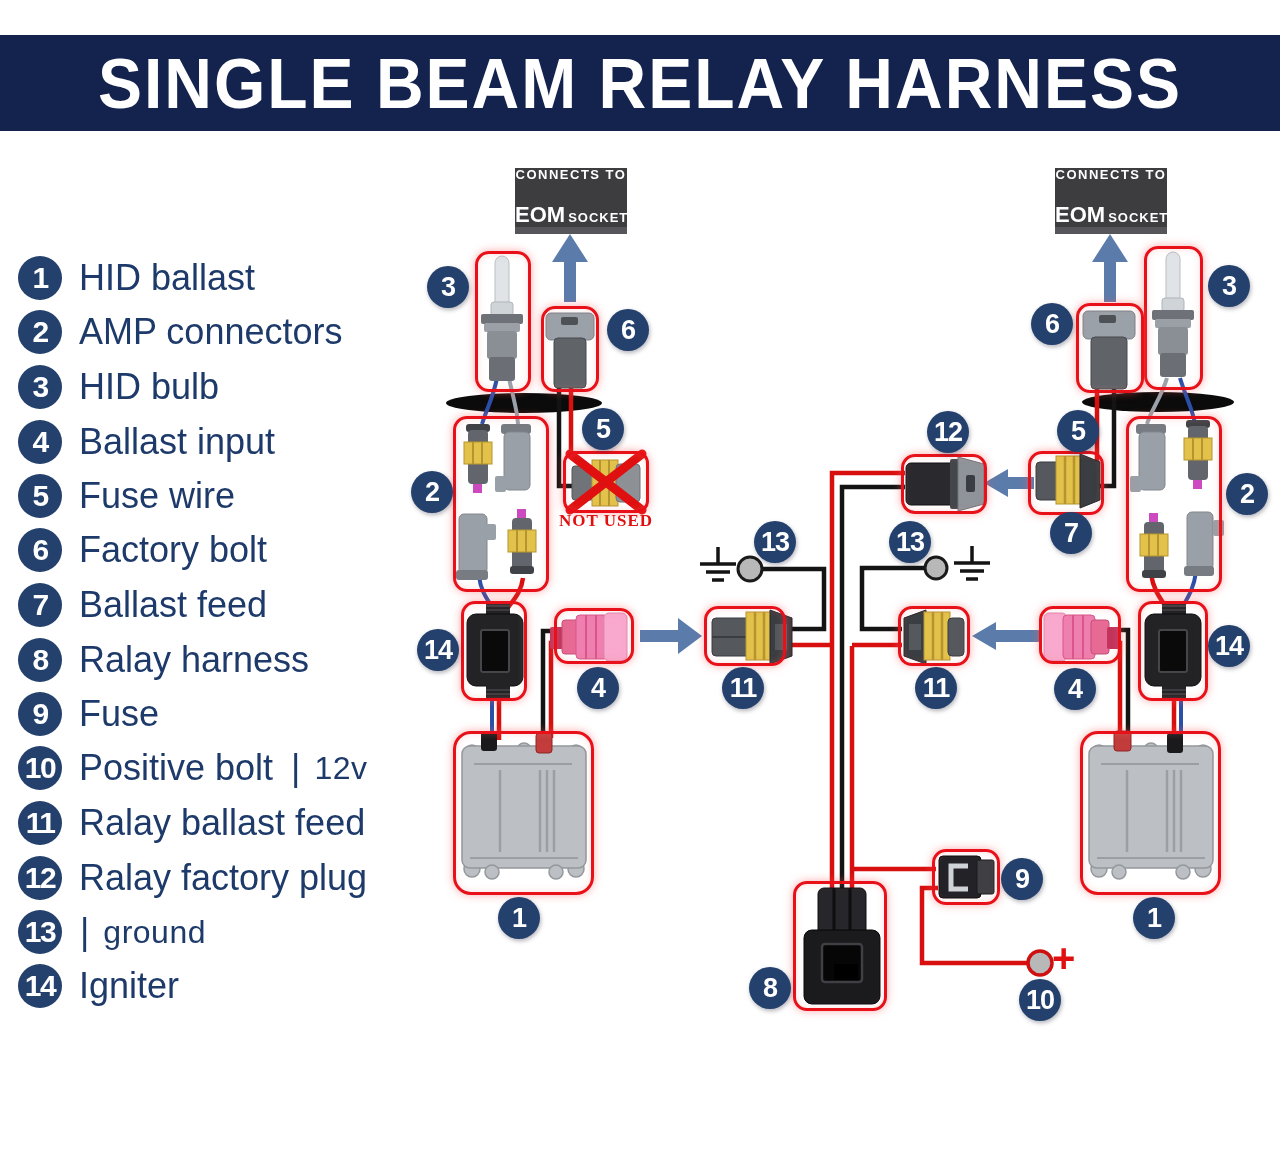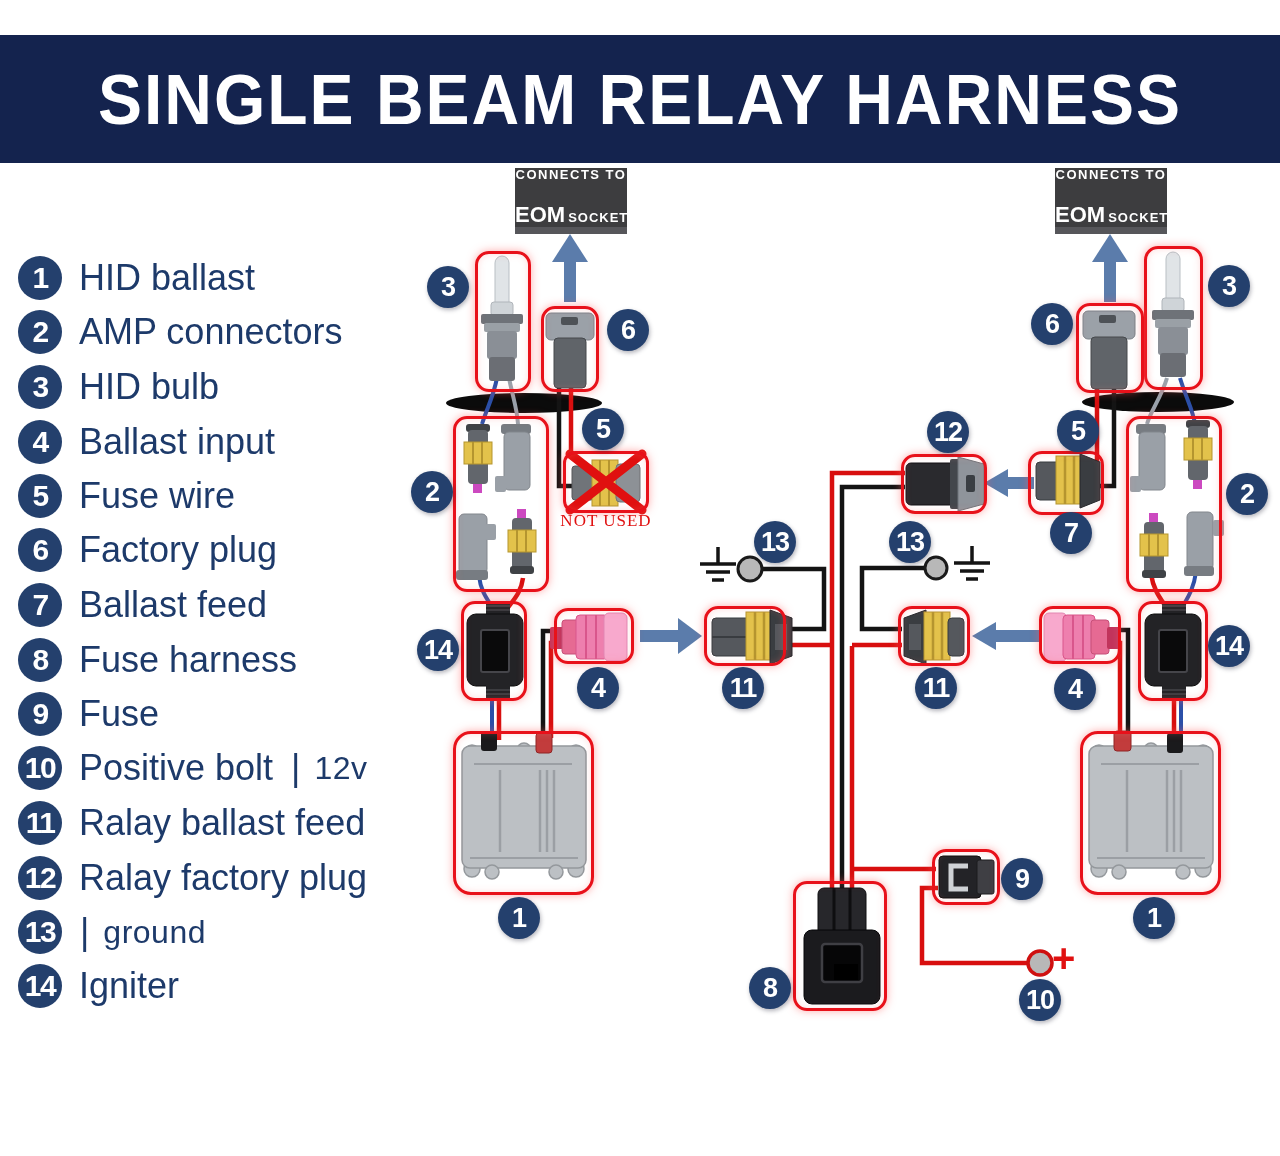--- a/index.html
+++ b/index.html
@@ -2,21 +2,21 @@
 <html style="--navy-header: #14234e; --badge-navy: #24406d; --legend-text: #1d3a6a; --outline-red: #e8111a; --wire-red: #d80f0f; --wire-black: #141414; --wire-blue: #2b4fa8; --arrow-blue: #5b7cab; --eom-bg: #3d3d3f; --notused-red: #e01010; --connector-yellow: #e3c24b; --connector-pink: #ee7fae;"><head>
 <meta charset="utf-8">
 <style>
   html,body{margin:0;padding:0}
   body{
     width:1280px;height:1156px;position:relative;background:#ffffff;
     font-family:"Liberation Sans",sans-serif;overflow:hidden;
   }
   
   .titlebar{
-    position:absolute;left:0;top:35px;width:1280px;height:128px;
+    position:absolute;left:0;top:35px;width:1280px;height:96px;
     background:var(--navy-header,#14234e);
     display:flex;align-items:center;justify-content:center;z-index:5;
   }
   .titlebar h1{
     margin:0;color:#fff;font-size:66px;font-weight:800;letter-spacing:2px;
     transform:scaleY(1.08);white-space:nowrap;
   }
   
   .lg-row{position:absolute;left:18px;display:flex;align-items:center;height:44px;z-index:6}
   .lg-num{
@@ -52,21 +52,21 @@
     position:absolute;width:112px;height:59px;top:168px;
     background:var(--eom-bg,#3d3d3f);border-bottom:7px solid #56565a;
     color:#fff;text-align:center;z-index:25;
     display:flex;flex-direction:column;justify-content:center;gap:20px;
   }
   .eom .l1{font-size:13px;font-weight:700;letter-spacing:1.5px}
   .eom .l2{font-size:13px;font-weight:700;letter-spacing:1px}
   .eom .l2 .brand{font-size:22px;letter-spacing:0;margin-right:3px}
   .notused{
     position:absolute;left:556px;top:511px;width:100px;text-align:center;
-    font-family:"Liberation Serif",serif;font-weight:400;font-size:17px;
+    font-family:"Liberation Serif",serif;font-weight:700;font-size:17px;
     color:var(--notused-red,#e01010);letter-spacing:1px;z-index:26;white-space:nowrap;
   }
   .plus{position:absolute;left:1052px;top:938px;color:var(--notused-red,#e01010);
     font-size:40px;font-weight:700;z-index:26;line-height:1}
 </style>
 </head>
 <body>
 
 <div class="titlebar">
   <h1>SINGLE BEAM RELAY HARNESS</h1>
@@ -87,29 +87,29 @@
 <div class="lg-row" style="top:420px">
   <span class="lg-num">4</span>
   <span class="lg-label">Ballast input</span>
 </div>
 <div class="lg-row" style="top:474px">
   <span class="lg-num">5</span>
   <span class="lg-label">Fuse wire</span>
 </div>
 <div class="lg-row" style="top:528px">
   <span class="lg-num">6</span>
-  <span class="lg-label">Factory plug</span>
+  <span class="lg-label">Factory bolt</span>
 </div>
 <div class="lg-row" style="top:583px">
   <span class="lg-num">7</span>
   <span class="lg-label">Ballast feed</span>
 </div>
 <div class="lg-row" style="top:638px">
   <span class="lg-num">8</span>
-  <span class="lg-label">Fuse harness</span>
+  <span class="lg-label">Ralay harness</span>
 </div>
 <div class="lg-row" style="top:692px">
   <span class="lg-num">9</span>
   <span class="lg-label">Fuse</span>
 </div>
 <div class="lg-row" style="top:746px">
   <span class="lg-num">10</span>
   <span class="lg-label">Positive bolt</span>
   <span class="lg-sep">|</span>
   <span class="lg-suffix">12v</span>

